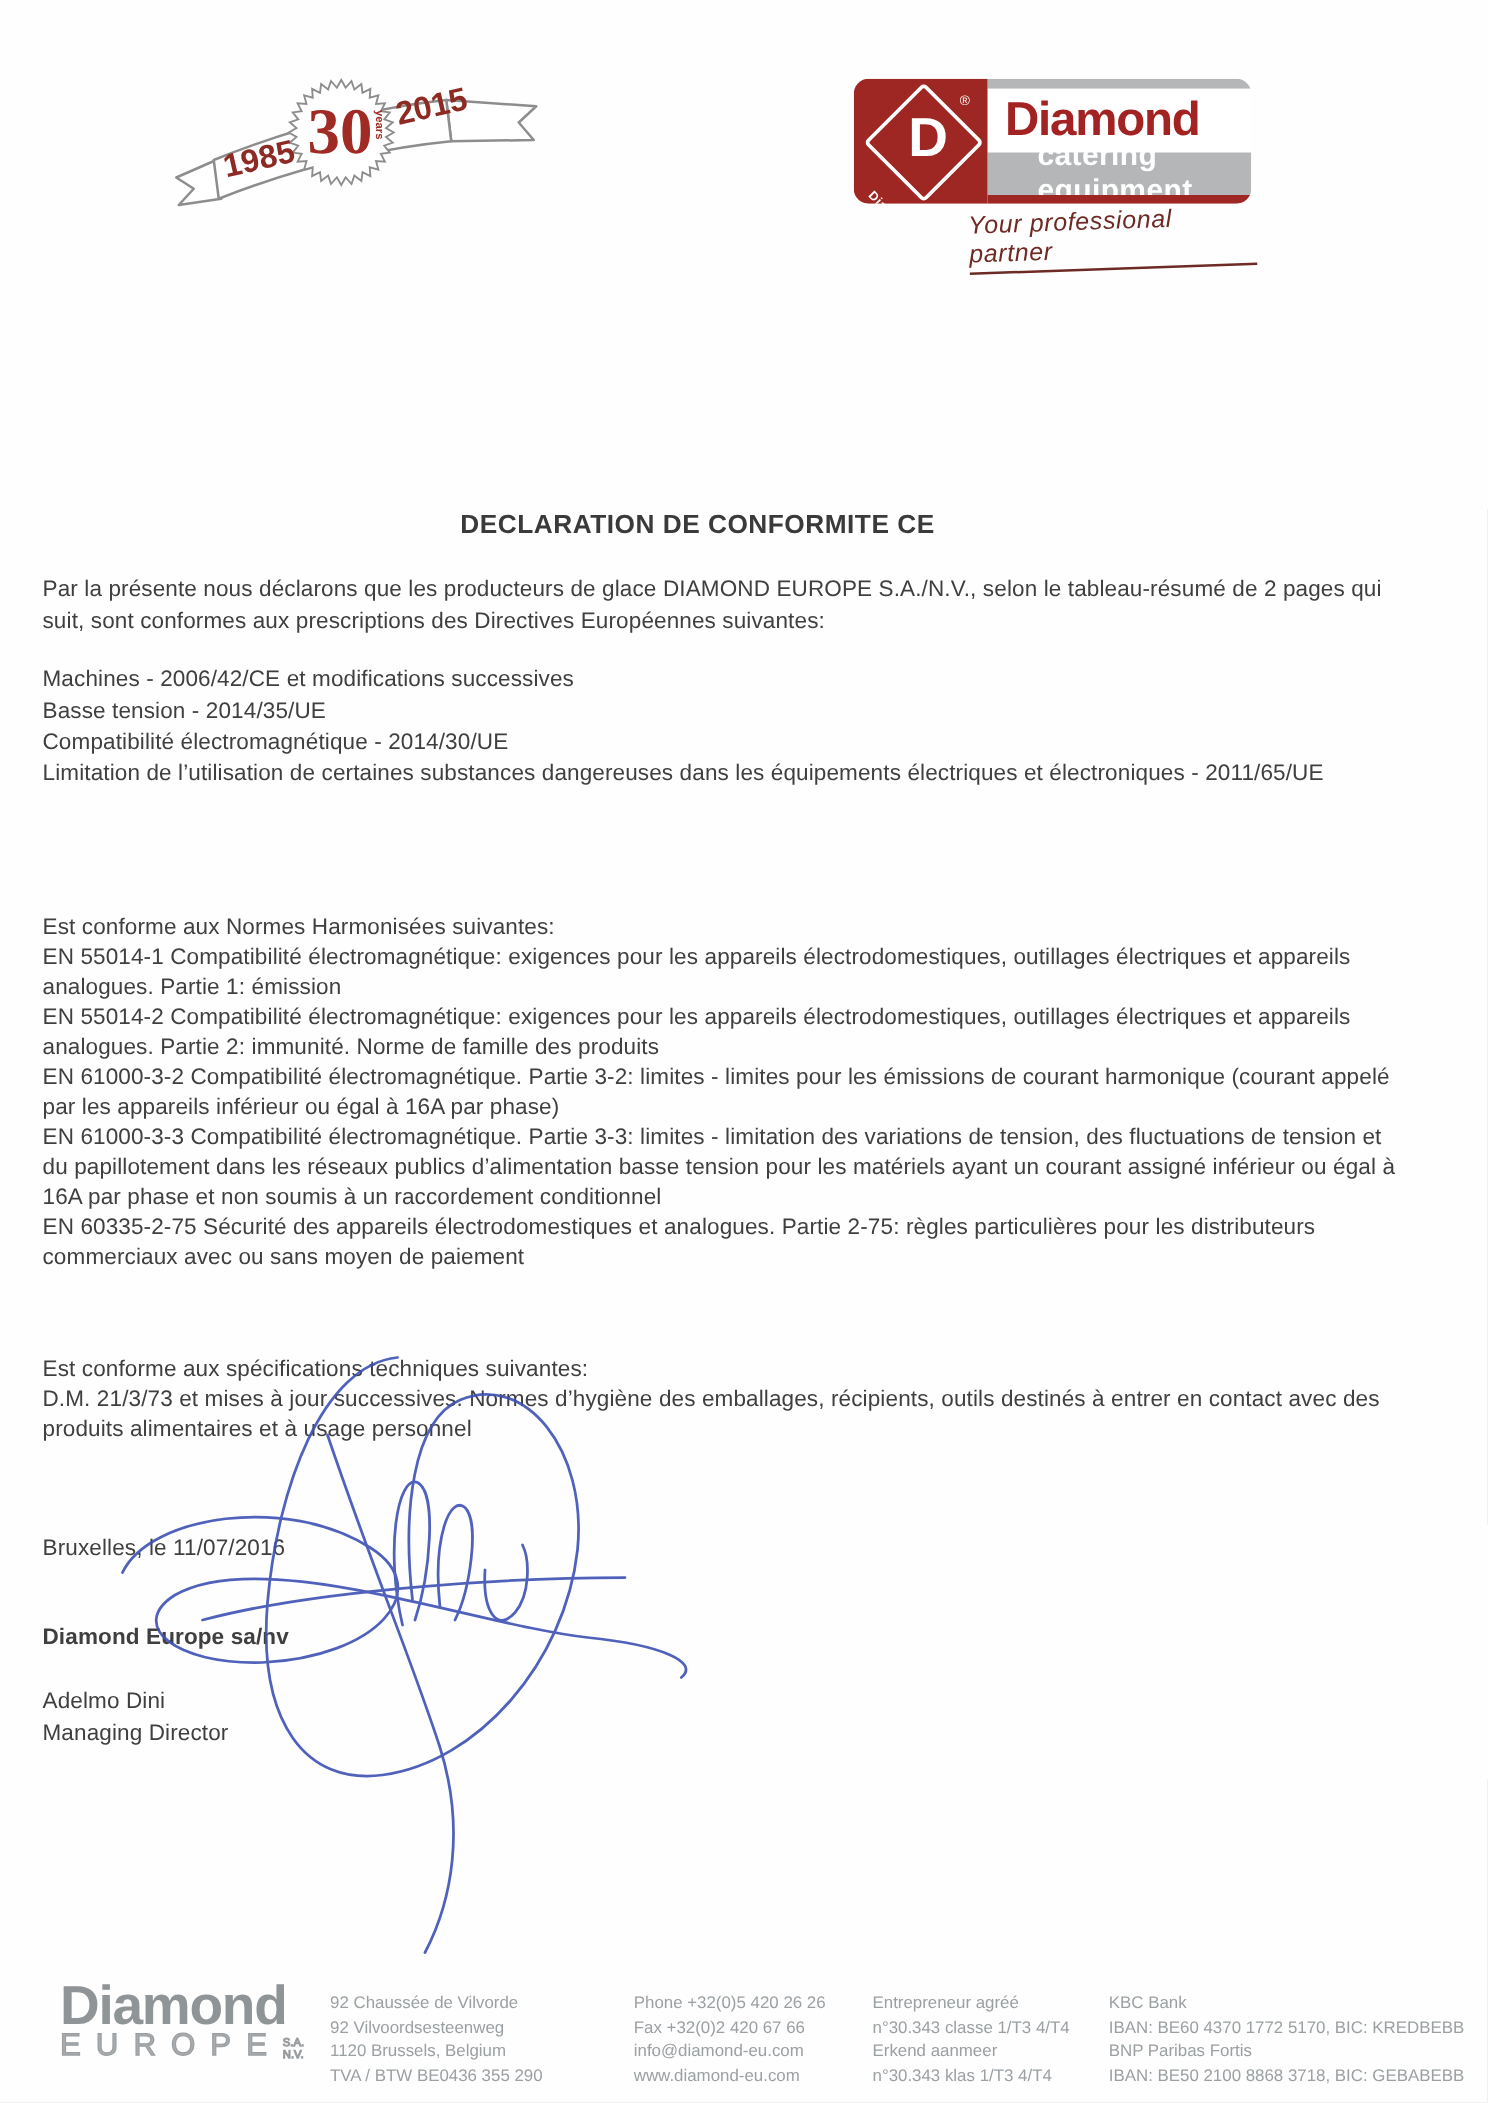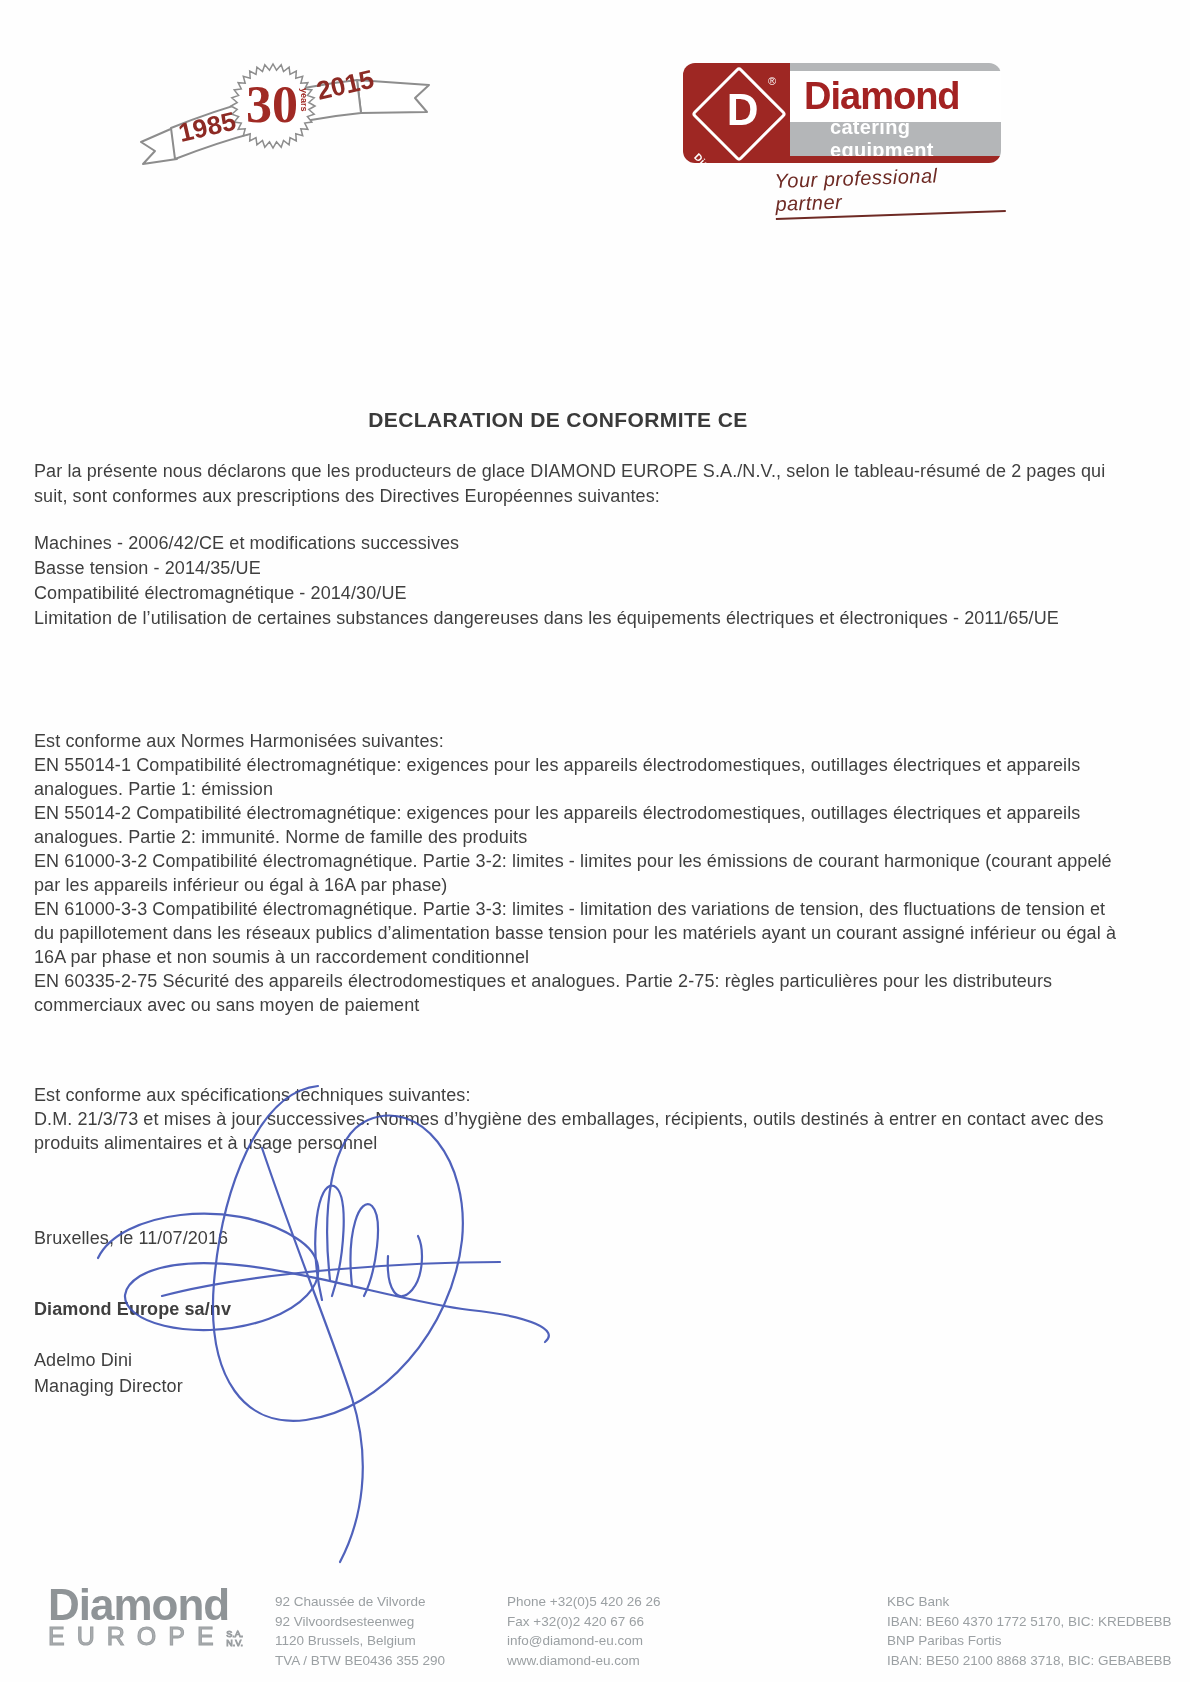--- a/index.html
+++ b/index.html
@@ -19,21 +19,21 @@
   .dlogo-D{position:absolute;left:0;top:4px;width:100%;text-align:center;
     font-size:44px;font-weight:bold;color:#fff;line-height:1;transform:rotate(-45deg);}
   .dlogo-word{position:absolute;left:9px;bottom:4px;font-size:10px;font-weight:bold;
     color:#fff;transform:rotate(45deg);transform-origin:left bottom;letter-spacing:.5px;}
   .dlogo-reg{position:absolute;right:14px;top:12px;color:#fff;font-size:11px;}
   .dlogo-right{flex:1;display:flex;flex-direction:column;}
   .dlogo-topstrip{height:8px;background:#b4b6b8;}
   .dlogo-name{height:51px;background:#fff;display:flex;align-items:center;padding-left:14px;
     font-size:38px;font-weight:bold;color:#a32222;letter-spacing:-1px;}
   .dlogo-catering{height:34px;background:#b4b6b8;display:flex;align-items:center;padding-left:40px;
-    font-size:20px;font-weight:bold;color:#fff;letter-spacing:.3px;}
+    font-size:24px;font-weight:bold;color:#fff;letter-spacing:.3px;}
   .dlogo-redstrip{height:7px;background:#9e2723;}
   .tagline{position:absolute;left:775px;top:166px;width:230px;
     font-size:20px;font-style:italic;color:#6e2a24;letter-spacing:.5px;
     border-bottom:2px solid #6e2a24;padding-bottom:2px;transform:rotate(-2deg);}
   
   .doc-title{position:absolute;left:50px;top:408px;width:1016px;text-align:center;
     font-size:21px;font-weight:bold;letter-spacing:.4px;color:#3a3a3a;}
   .block{position:absolute;left:34px;width:1094px;font-size:18px;line-height:25px;letter-spacing:.1px;}
   .block p{margin:0;}
   .b-intro{top:459px;}
@@ -50,21 +50,21 @@
   .footer{position:absolute;left:0;top:1580px;width:1190px;height:102px;font-size:13.5px;
     color:#9ba0a3;line-height:19.5px;}
   .f-logo{position:absolute;left:48px;top:6px;color:#8f9497;}
   .f-logo-diamond{font-size:44px;font-weight:bold;letter-spacing:-1px;line-height:38px;}
   .f-logo-europe{font-size:25px;letter-spacing:12px;line-height:24px;color:#a9adaf;
     -webkit-text-stroke:1px #9a9ea1;}
   .f-logo-sanv{position:absolute;right:-14px;bottom:0;font-size:9px;line-height:9px;
     color:#8f9497;text-align:left;letter-spacing:0;}
   .f-col{position:absolute;top:12px;}
   .f-col div{white-space:nowrap;}
-  .c-address{left:275px;}
+  .c-address{left:264px;}
   .c-contact{left:507px;}
   .c-reg{left:698px;}
   .c-bank{left:887px;}
 </style>
 </head>
 <body>
 
 <div class="page">
 
   <svg class="anniv" viewBox="0 0 310 112" xmlns="http://www.w3.org/2000/svg">
@@ -159,20 +159,26 @@
       <div>92 Vilvoordsesteenweg</div>
       <div>1120 Brussels, Belgium</div>
       <div>TVA / BTW BE0436 355 290</div>
     </div>
     <div class="f-col c-contact">
       <div>Phone +32(0)5 420 26 26</div>
       <div>Fax +32(0)2 420 67 66</div>
       <div>info@diamond-eu.com</div>
       <div>www.diamond-eu.com</div>
     </div>
+    <div class="f-col c-reg">
+      <div>Entrepreneur agréé</div>
+      <div>n°30.343 classe 1/T3 4/T4</div>
+      <div>Erkend aanmeer</div>
+      <div>n°30.343 klas 1/T3 4/T4</div>
+    </div>
     <div class="f-col c-bank">
       <div>KBC Bank</div>
       <div>IBAN: BE60 4370 1772 5170, BIC: KREDBEBB</div>
       <div>BNP Paribas Fortis</div>
       <div>IBAN: BE50 2100 8868 3718, BIC: GEBABEBB</div>
     </div>
   </div>
 
 </div>
 

